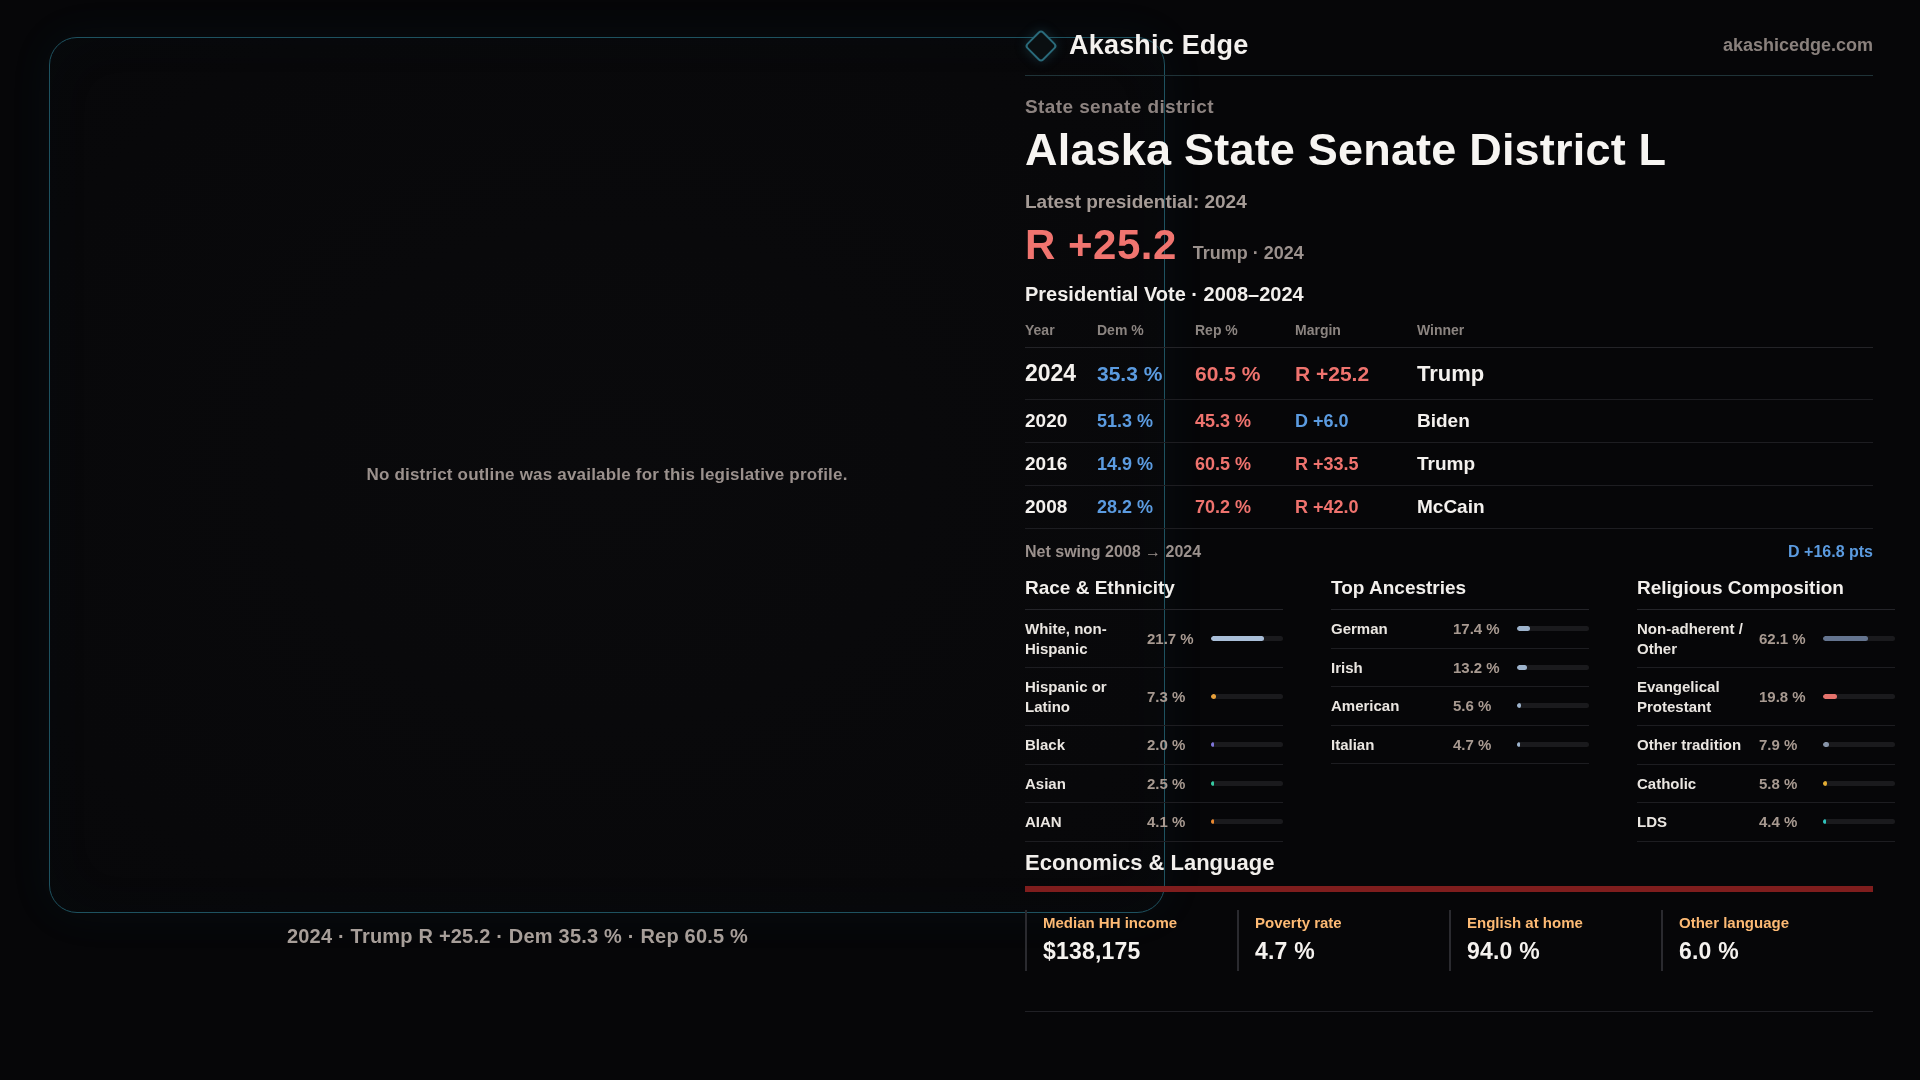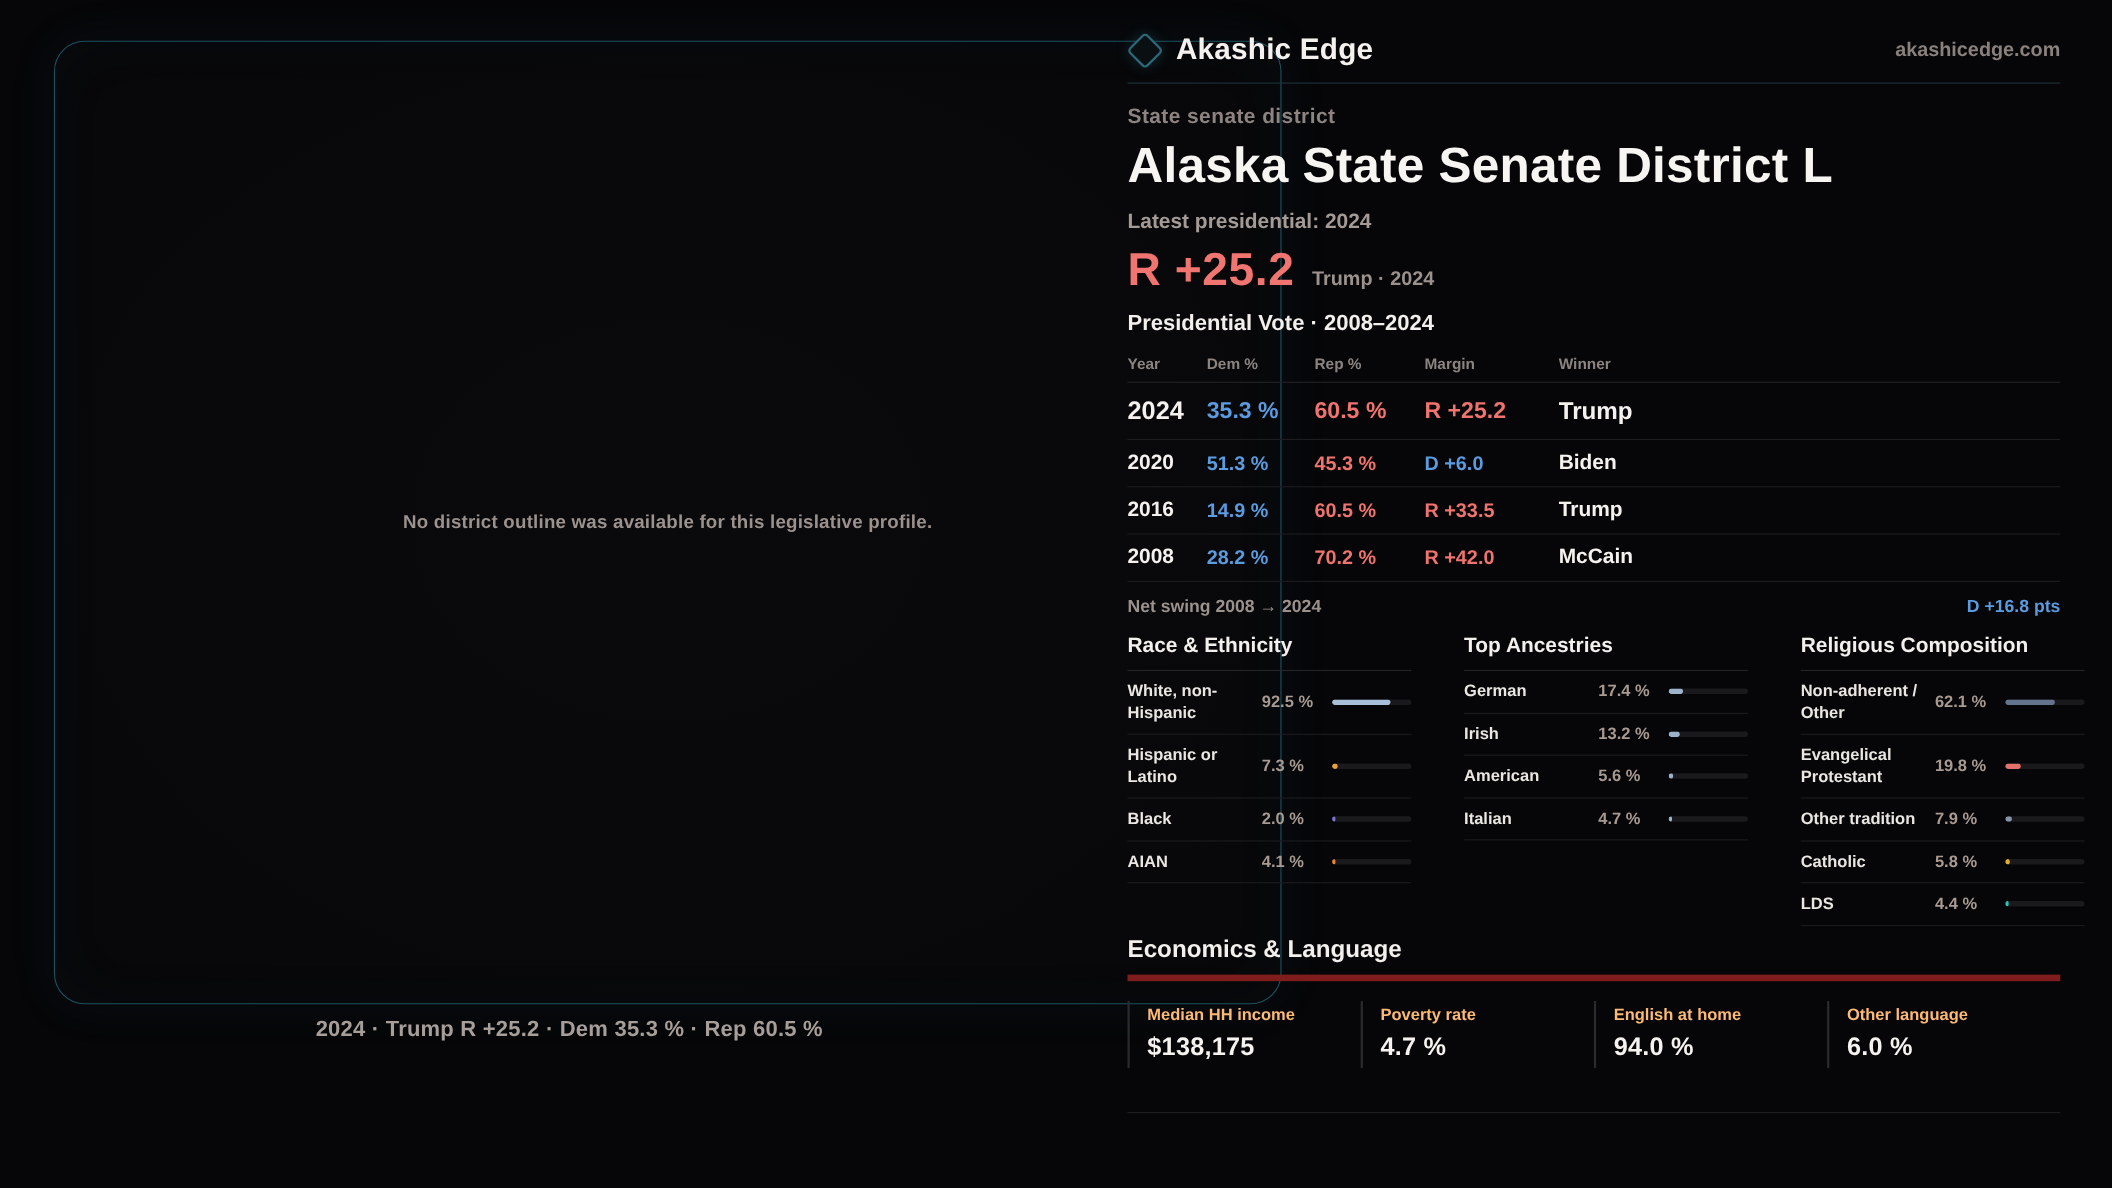--- a/index.html
+++ b/index.html
@@ -149,37 +149,44 @@
     <span class="net-swing-label">Net swing 2008 → 2024</span>
     <span class="net-swing-value">D +16.8 pts</span>
   </div>
 
   <div class="demo-grid">
 
     <div class="demo-col">
       <div class="demo-title">Race &amp; Ethnicity</div>
       <div class="demo-row">
         <span class="demo-label">White, non-Hispanic</span>
-        <span class="demo-value">92.5 %</span>
+        <span class="demo-value">21.7 %</span>
         <span class="demo-bar">
             <i style="width: 73.3%; background: rgb(169, 190, 216);"></i>
           </span>
       </div>
       <div class="demo-row">
         <span class="demo-label">Hispanic or Latino</span>
         <span class="demo-value">7.3 %</span>
         <span class="demo-bar">
             <i style="width: 7.3%; background: rgb(232, 160, 58);"></i>
           </span>
       </div>
       <div class="demo-row">
         <span class="demo-label">Black</span>
         <span class="demo-value">2.0 %</span>
         <span class="demo-bar">
             <i style="width: 2%; background: rgb(125, 116, 216);"></i>
+          </span>
+      </div>
+      <div class="demo-row">
+        <span class="demo-label">Asian</span>
+        <span class="demo-value">2.5 %</span>
+        <span class="demo-bar">
+            <i style="width: 2.5%; background: rgb(54, 201, 161);"></i>
           </span>
       </div>
       <div class="demo-row">
         <span class="demo-label">AIAN</span>
         <span class="demo-value">4.1 %</span>
         <span class="demo-bar">
             <i style="width: 4.1%; background: rgb(232, 135, 47);"></i>
           </span>
       </div>
     </div>

